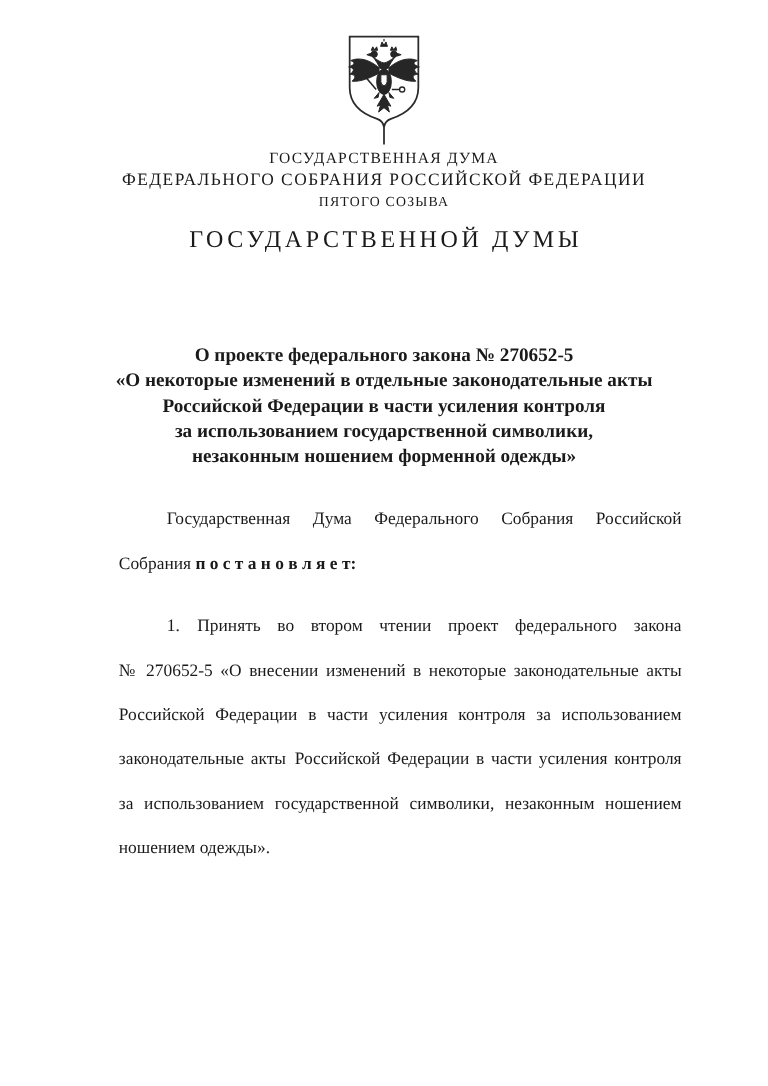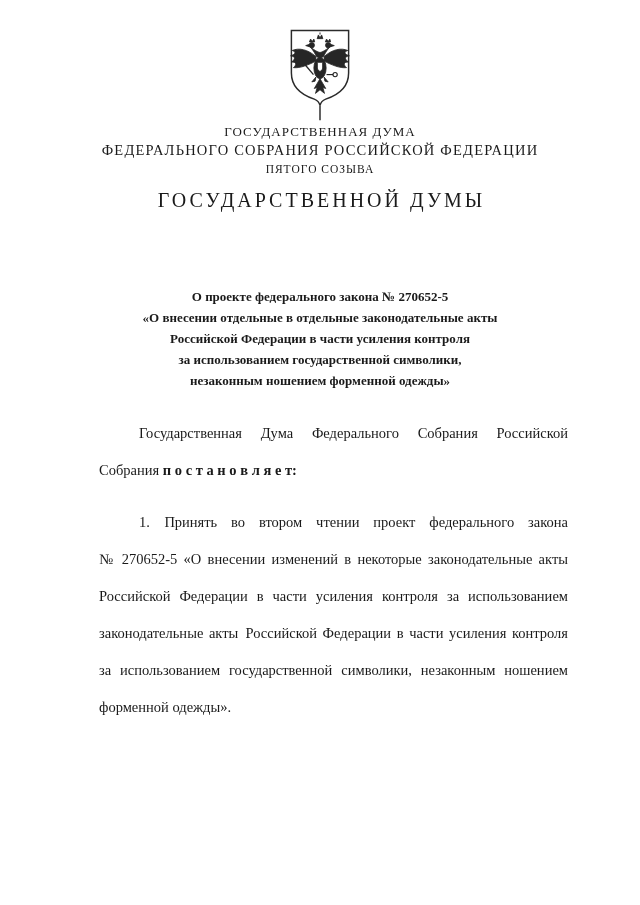--- a/index.html
+++ b/index.html
@@ -29,21 +29,21 @@
   .decree-title {
     position: absolute; top: 186px; left: 0; right: 0;
     text-align: center;
   }
   .decree-line1 { font-size: 25px; font-weight: bold; letter-spacing: 6px; text-indent: 6px; }
   .decree-line2 { font-size: 20px; letter-spacing: 3px; text-indent: 3px; margin-top: 3px; }
 
   .subject {
     position: absolute; top: 286px; left: 40px; right: 40px;
     text-align: center; font-weight: bold;
-    font-size: 13px; line-height: 21px;
+    font-size: 16px; line-height: 21px;
   }
 
   .doc-body {
     position: absolute; top: 415px; left: 70px; right: 72px;
     font-size: 14.5px;
     margin-left: 29px;
   }
   .bline { line-height: 37px; height: 37px; }
   .jl { text-align: justify; text-align-last: justify; }
   .ll { text-align: left; }
@@ -96,34 +96,34 @@
     <div class="org-line2">ФЕДЕРАЛЬНОГО СОБРАНИЯ РОССИЙСКОЙ ФЕДЕРАЦИИ</div>
     <div class="org-line3">ПЯТОГО СОЗЫВА</div>
   </div>
 
   <div class="decree-title">
     <div class="decree-line2">ГОСУДАРСТВЕННОЙ ДУМЫ</div>
   </div>
 
   <div class="subject">
     <div>О проекте федерального закона № 270652-5</div>
-    <div>«О внесении отдельные в отдельные законодательные акты</div>
+    <div>«О некоторые изменений в отдельные законодательные акты</div>
     <div>Российской Федерации в части усиления контроля</div>
     <div>за использованием государственной символики,</div>
     <div>незаконным ношением форменной одежды»</div>
   </div>
 
   <div class="doc-body">
     <div class="para1">
       <div class="bline jl indent">Государственная Дума Федерального Собрания Российской</div>
       <div class="bline ll"><span>Собрания </span><span class="postanovlyaet">п о с т а н о в л я е т:</span></div>
     </div>
     <div class="para2">
       <div class="bline jl indent">1. Принять во втором чтении проект федерального закона</div>
       <div class="bline jl">№ 270652-5 «О внесении изменений в некоторые законодательные акты</div>
       <div class="bline jl">Российской Федерации в части усиления контроля за использованием</div>
       <div class="bline jl">законодательные акты Российской Федерации в части усиления контроля</div>
       <div class="bline jl">за использованием государственной символики, незаконным ношением</div>
-      <div class="bline ll">форменной одежды».</div>
+      <div class="bline ll">ношением одежды».</div>
     </div>
   </div>
 
 </div>
 
 </body></html>

